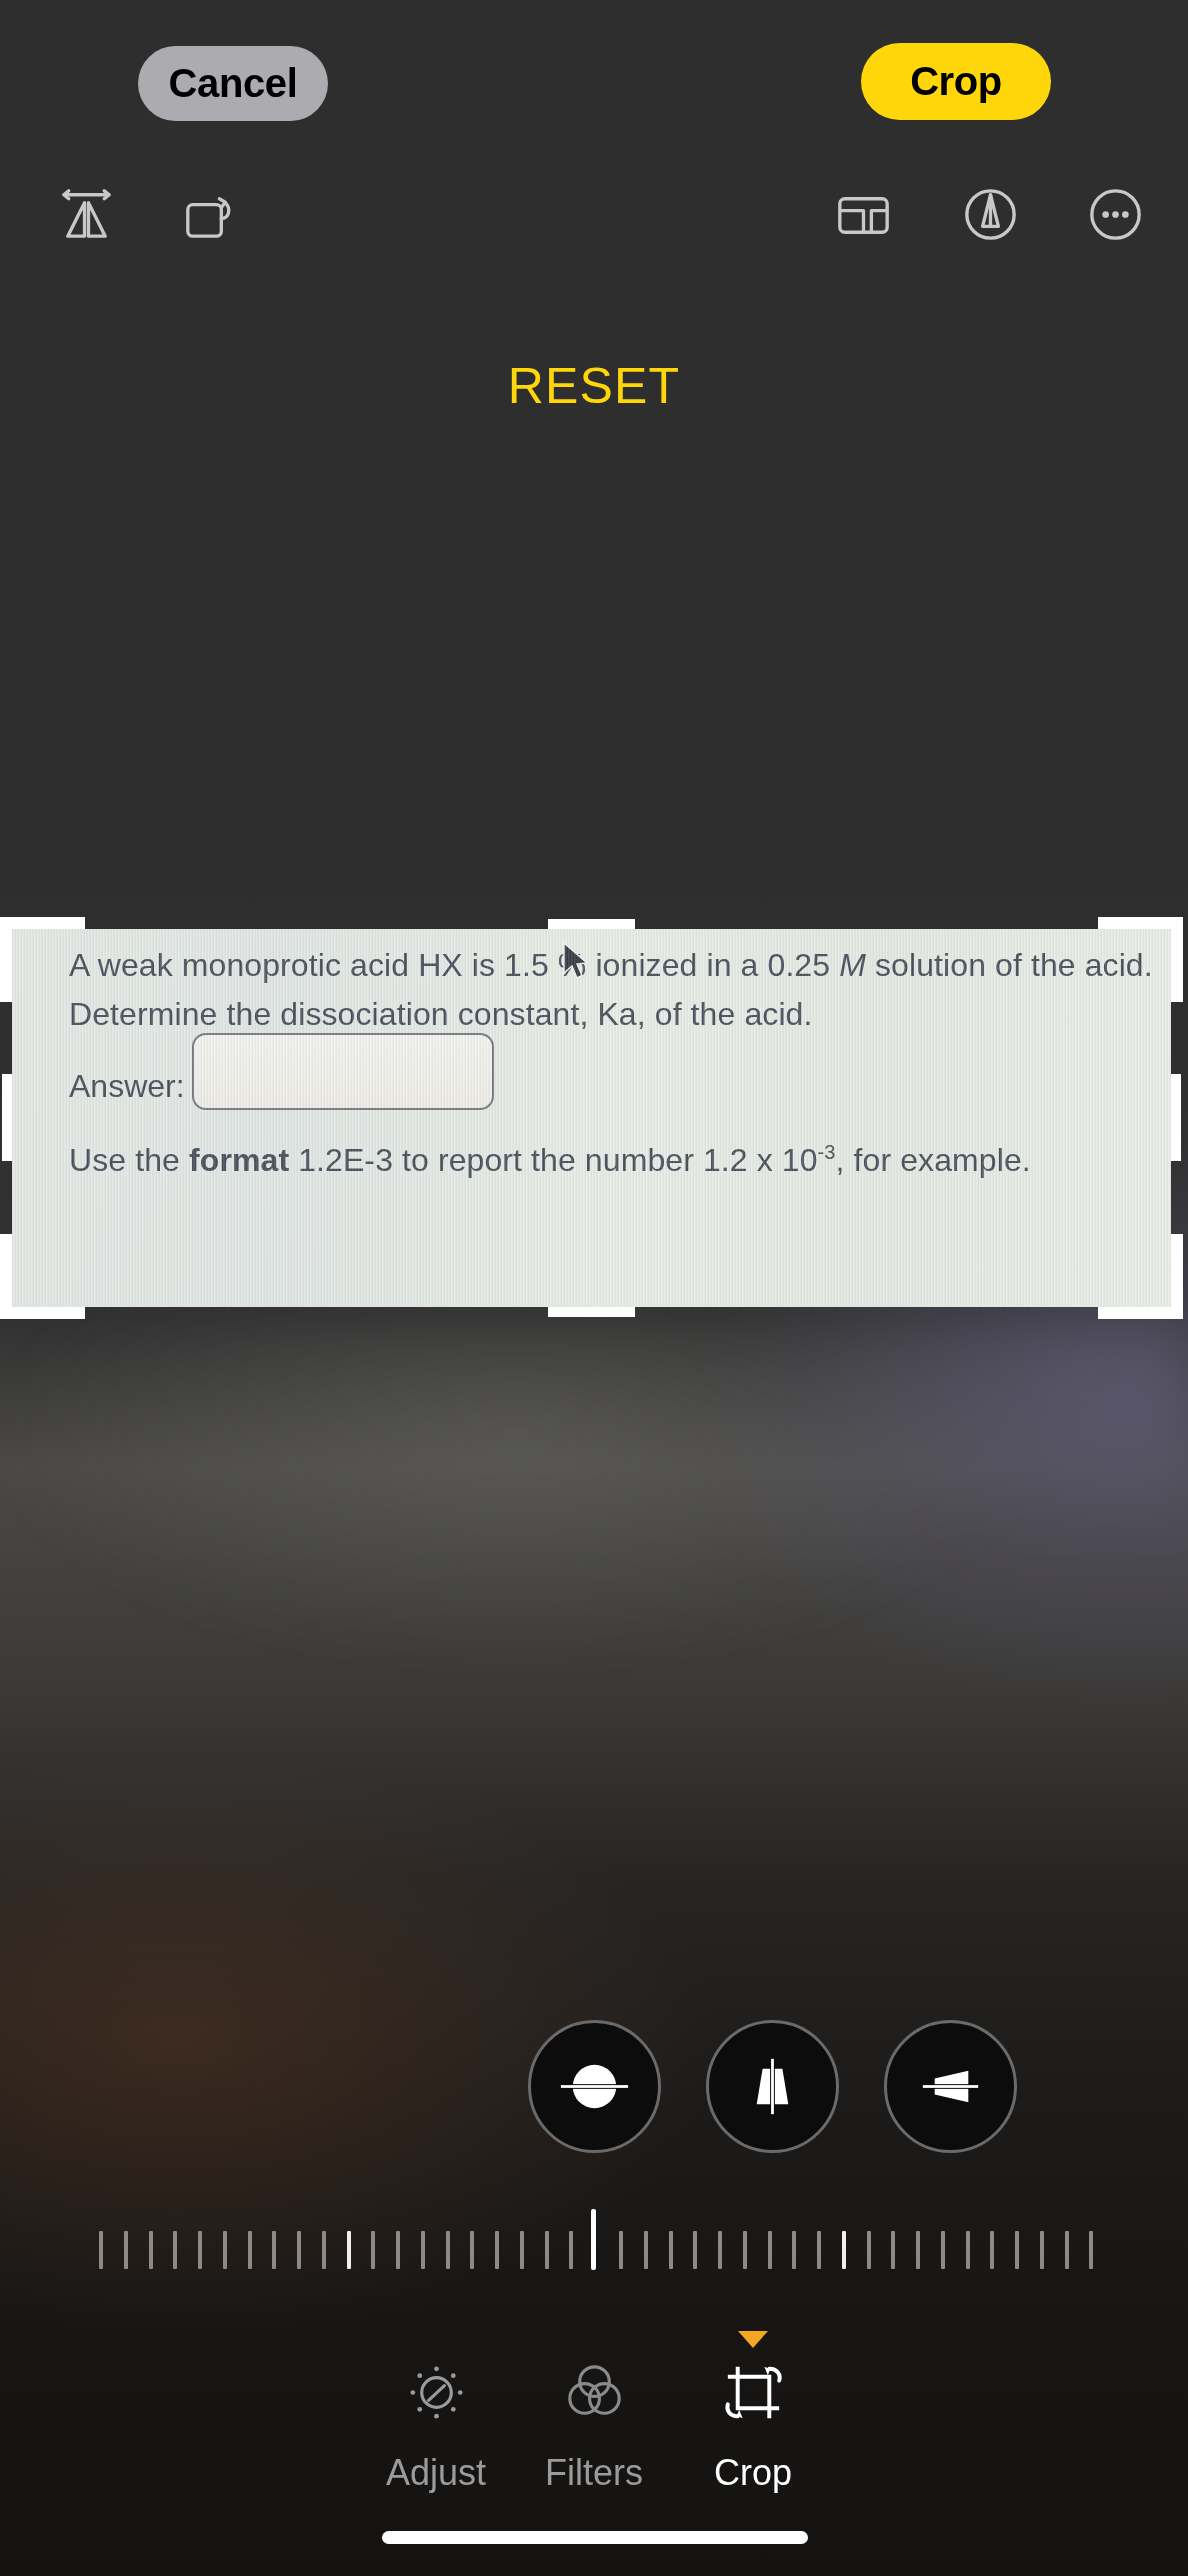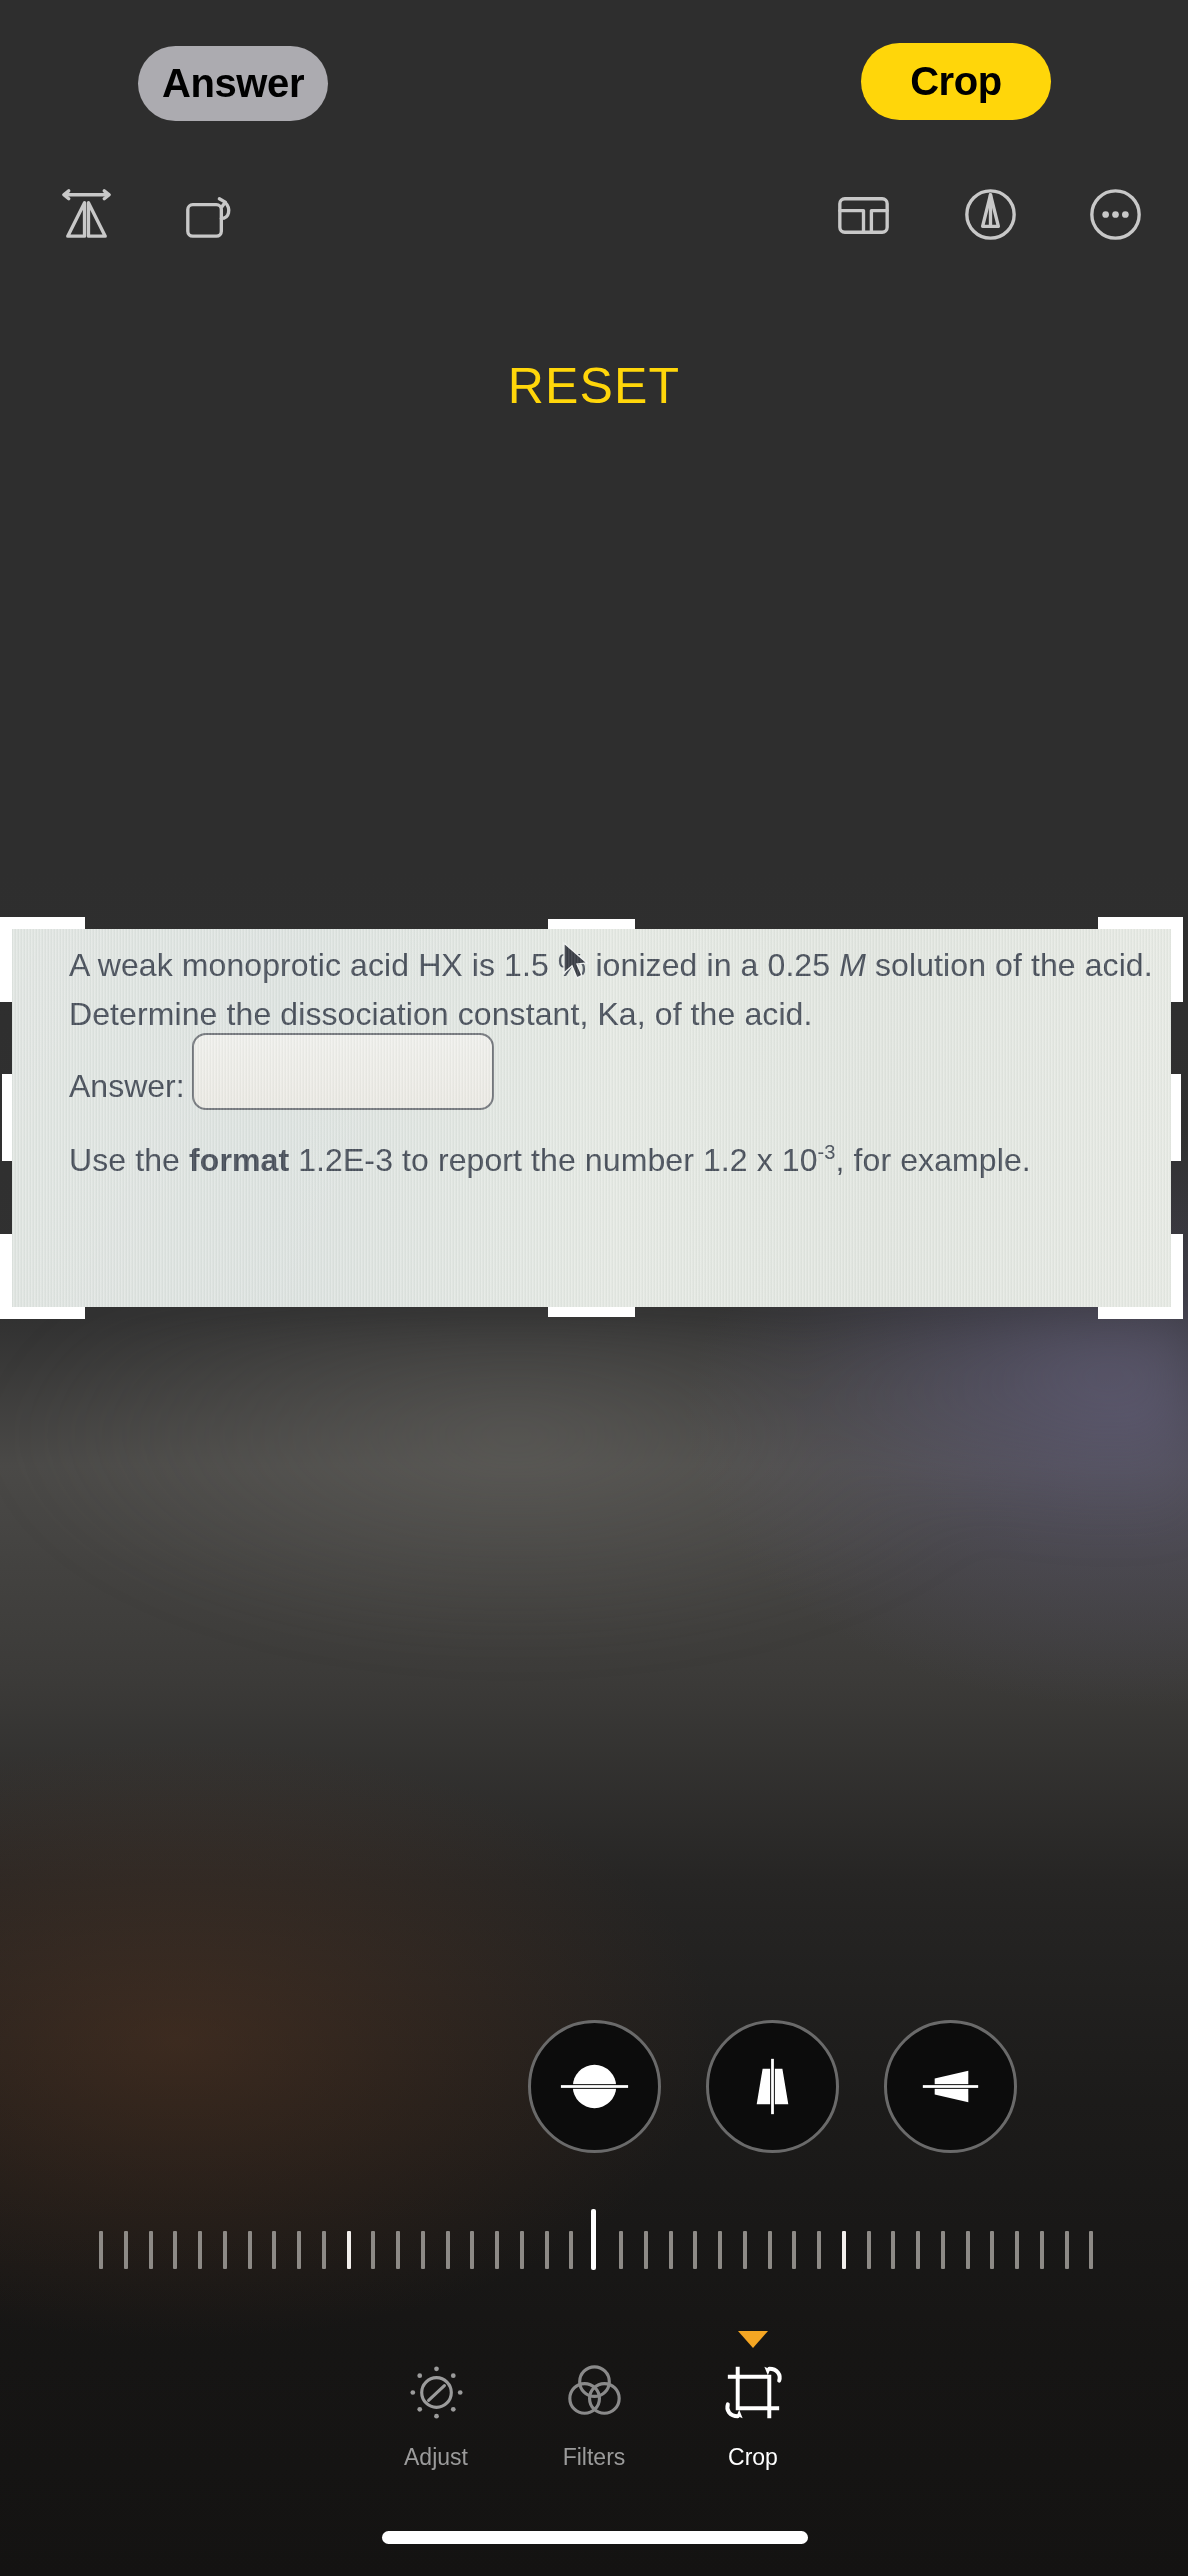--- a/index.html
+++ b/index.html
@@ -163,21 +163,21 @@
     background:#ffffff; border-radius:2px;
   }
 
   
   .tabbar { position:absolute; left:0; top:2347px; width:1188px; height:158px; }
   .tab {
     position:absolute; top:0; width:198px; height:149px;
     display:flex; flex-direction:column; align-items:center; justify-content:flex-start;
   }
   .tab .ticon { height:91px; display:flex; align-items:center; justify-content:center; }
-  .tab .tlabel { font-size:23px; color:#9b9b9b; margin-top:6px; }
+  .tab .tlabel { font-size:36px; color:#9b9b9b; margin-top:14px; }
   .tab.active .tlabel { color:#ffffff; }
   .tab-caret {
     position:absolute; top:-16px; left:50%; margin-left:-15px;
     width:0; height:0;
     border-left:15px solid transparent;
     border-right:15px solid transparent;
     border-top:17px solid #f5a623;
   }
 
   
@@ -189,21 +189,21 @@
 </style>
 </head>
 <body>
 
 <div class="screen">
 
   <div class="backdrop"></div>
   <div class="backdrop-soft"></div>
 
   <div class="topbar">
-    <div class="btn-cancel">Answer</div>
+    <div class="btn-cancel">Cancel</div>
     <div class="btn-done">Crop</div>
   </div>
 
   <div class="toolrow">
 
     <div class="tool" style="left:45px;">
       <svg width="71" height="71" viewBox="0 0 72 72" fill="none" stroke="#c8c8c8" stroke-width="3.4" stroke-linecap="round" stroke-linejoin="round">
         <path d="M14 16 H58"></path>
         <path d="M18 12 L13 16 L18 20"></path>
         <path d="M54 12 L59 16 L54 20"></path>

